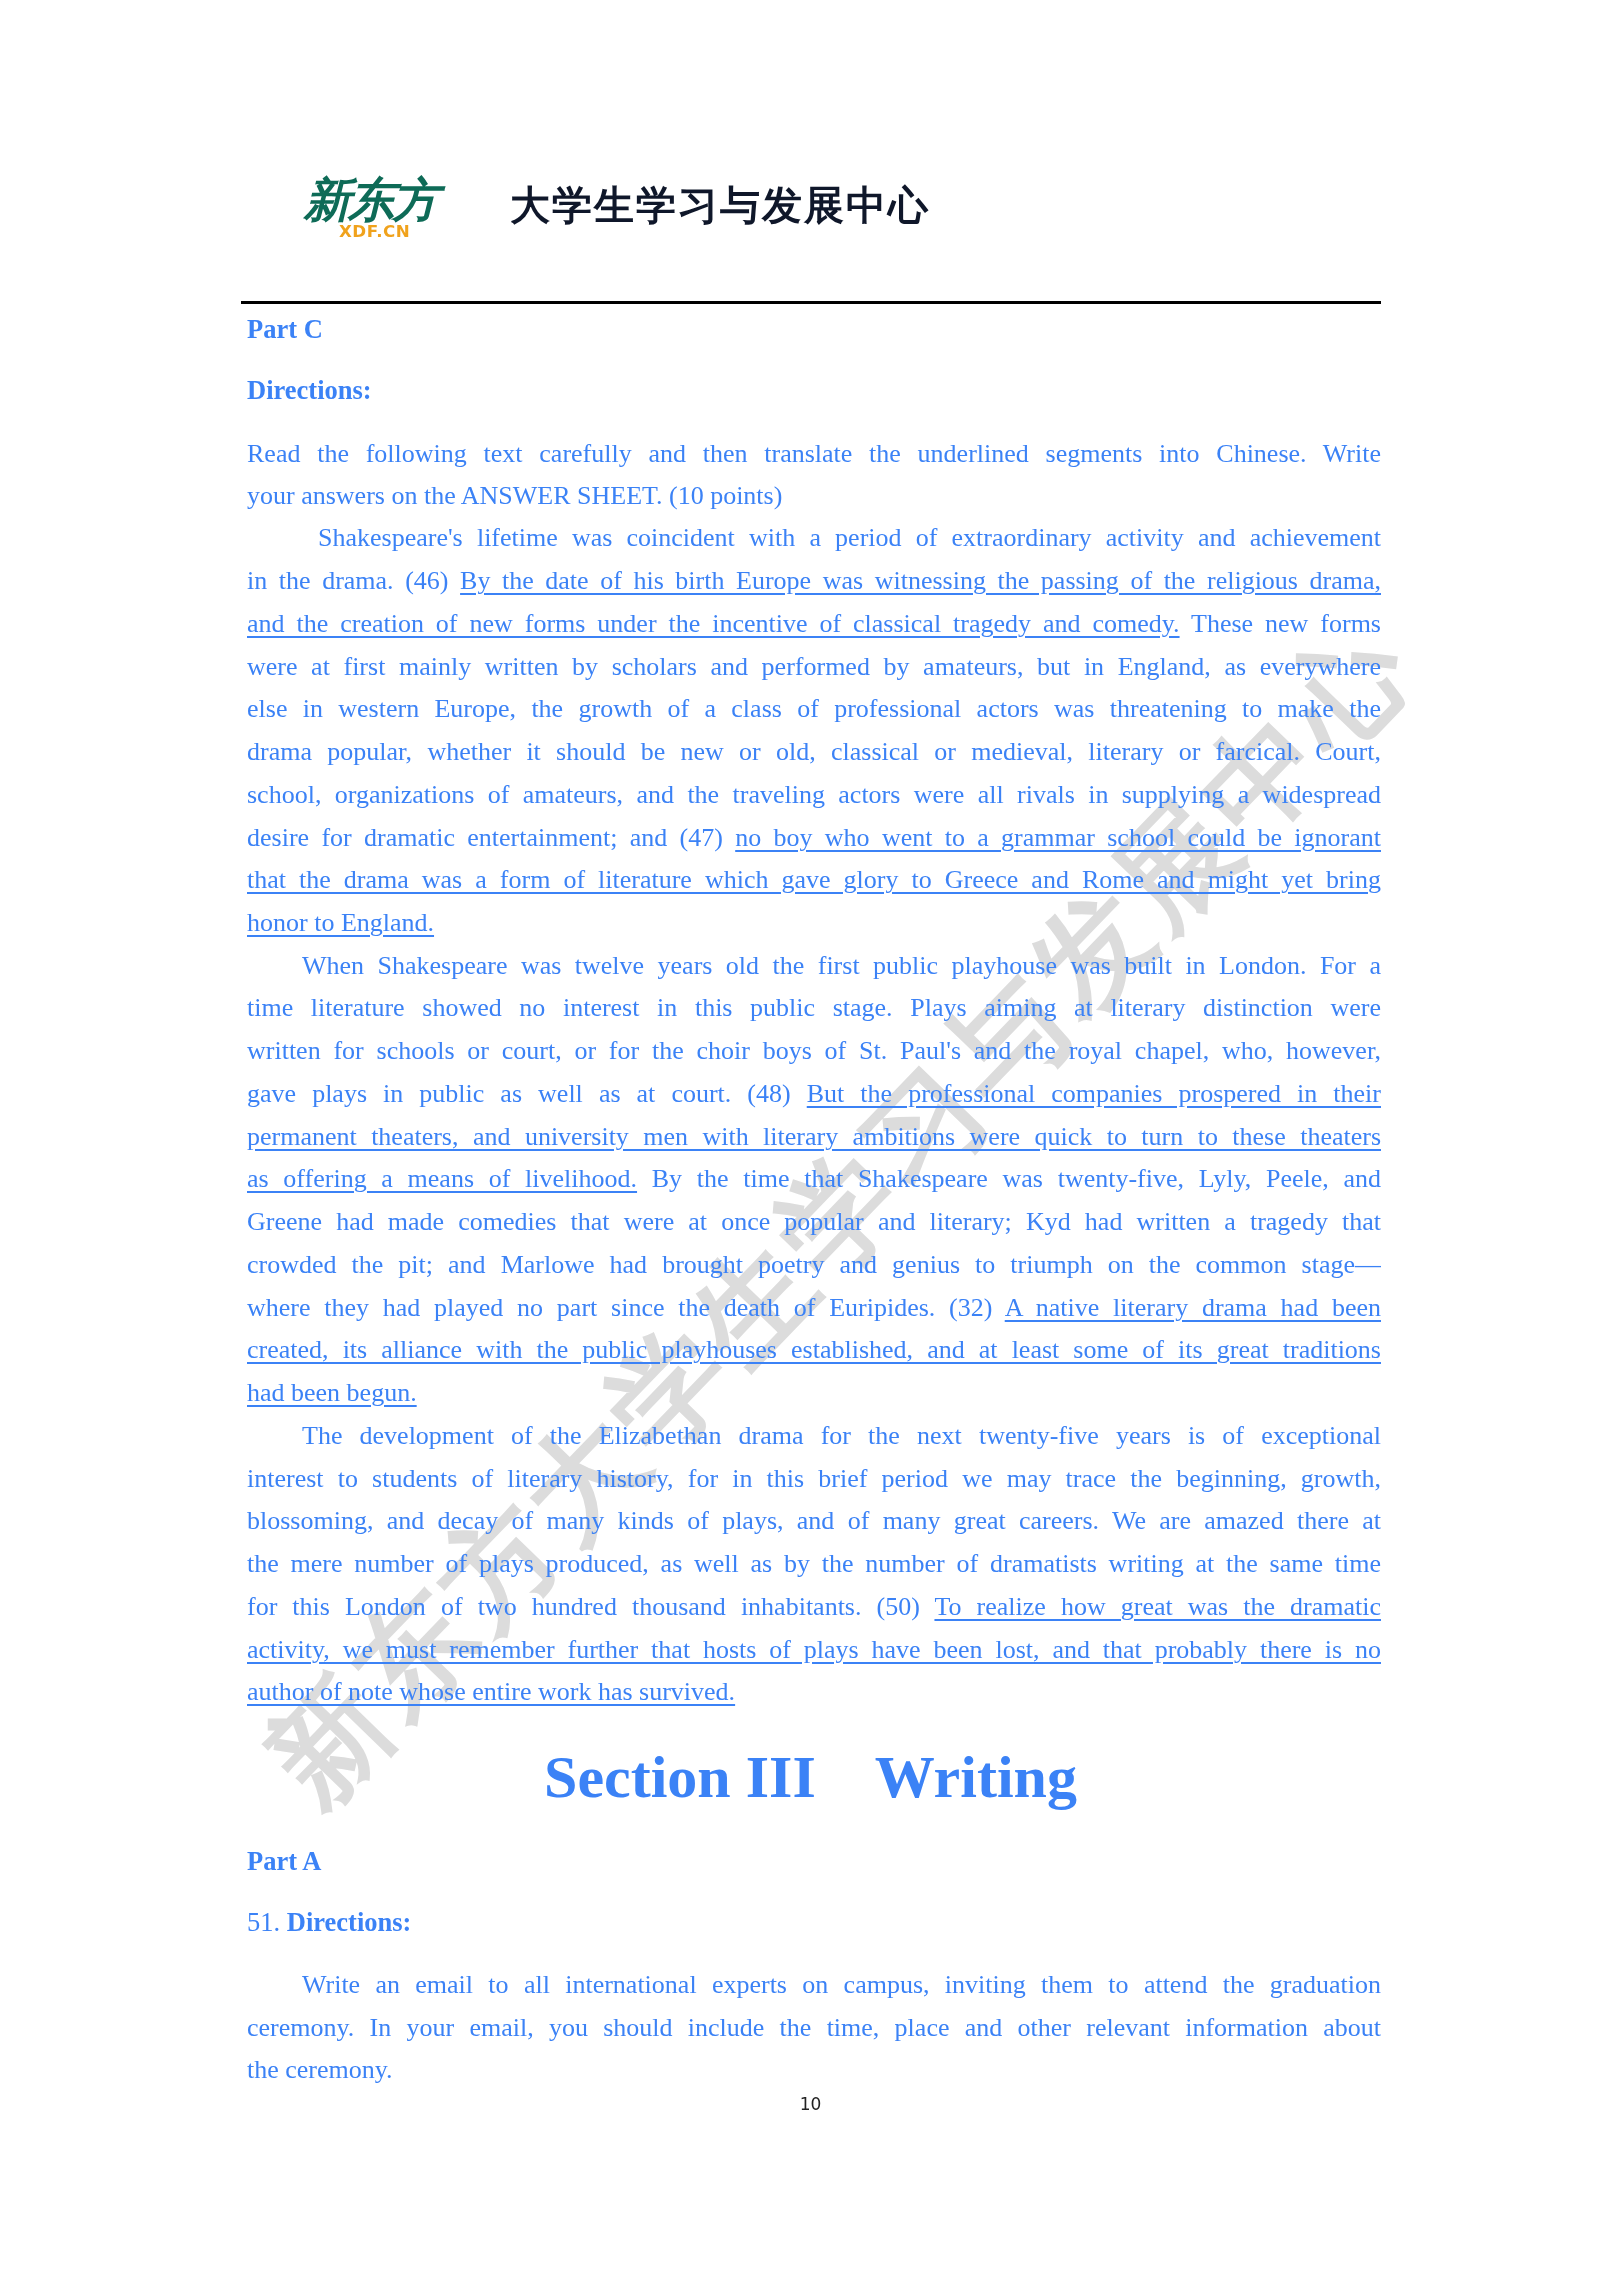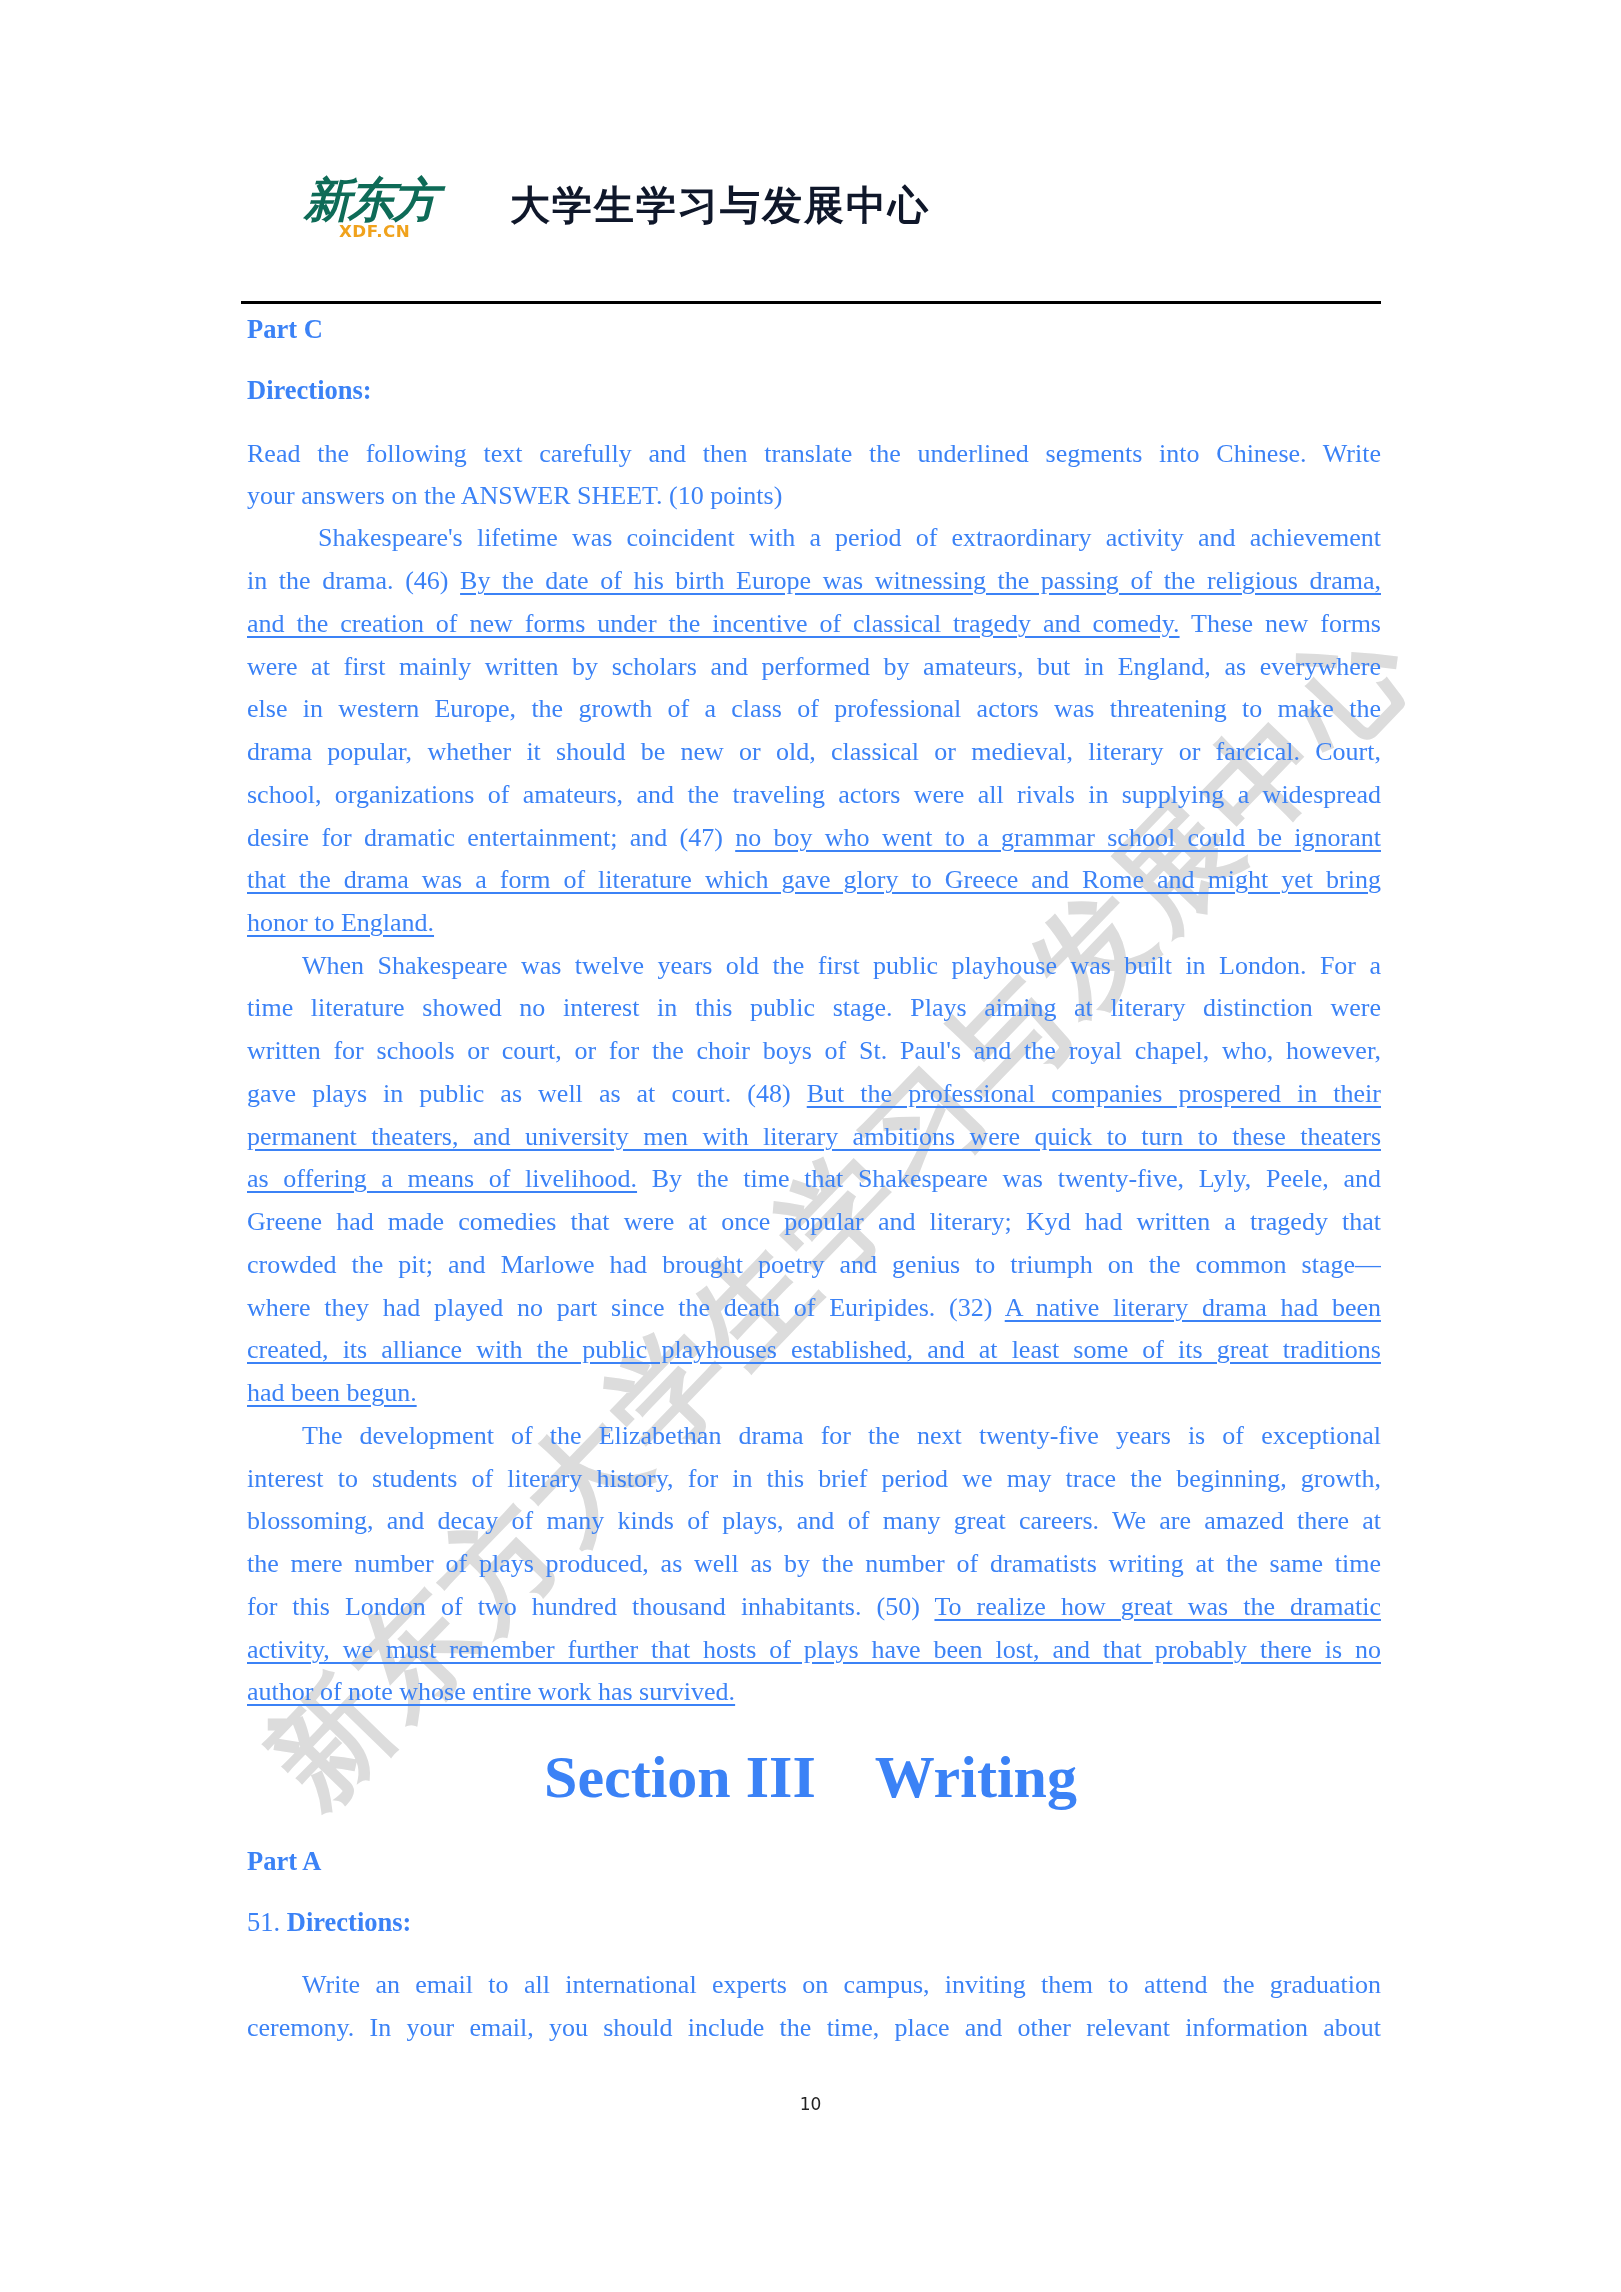--- a/index.html
+++ b/index.html
@@ -123,16 +123,17 @@
   <div class="section-title serif">Section III    Writing</div>
 
   <div class="heading serif" style="top:1846px">Part A</div>
   <div class="heading serif" style="top:1907px">
     <span class="num-plain">51.</span>
     <span>Directions:</span>
   </div>
 
   <div class="body-line serif j" style="top:1969px; left:302px; width:1079px">Write an email to all international experts on campus, inviting them to attend the graduation</div>
   <div class="body-line serif j" style="top:2012px">ceremony. In your email, you should include the time, place and other relevant information about</div>
+  <div class="body-line serif" style="top:2054px">the ceremony.</div>
 
   <div class="page-number">10</div>
 </div>
 
 
 </body></html>

